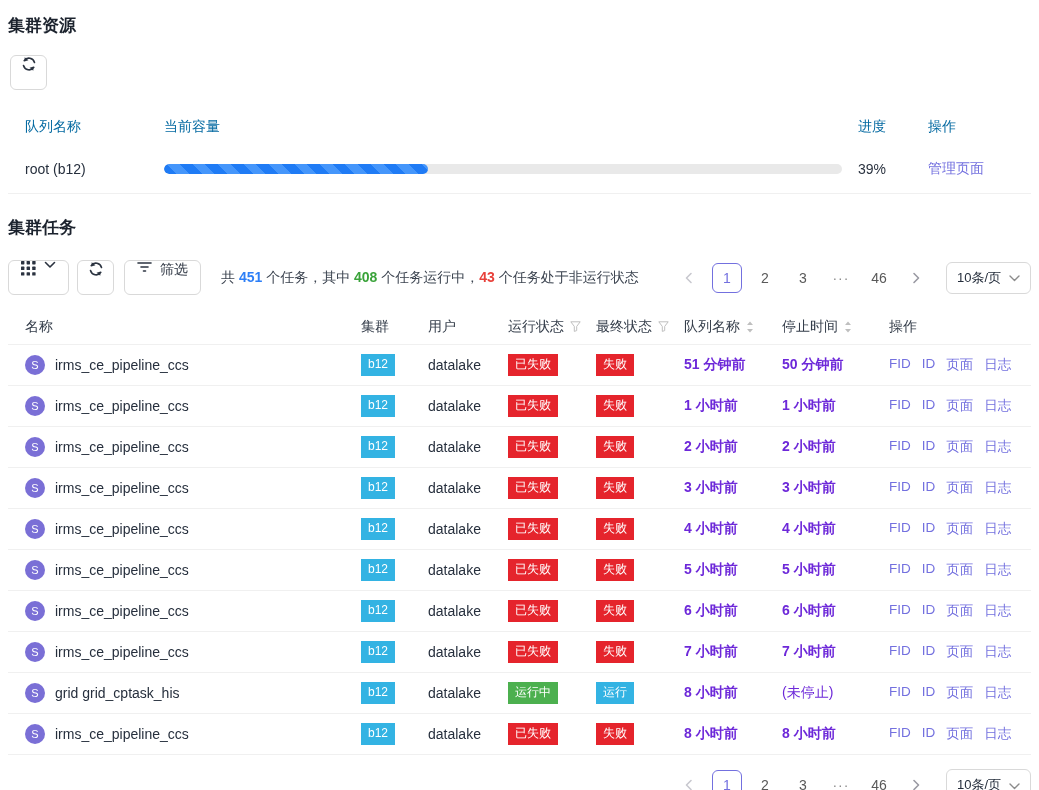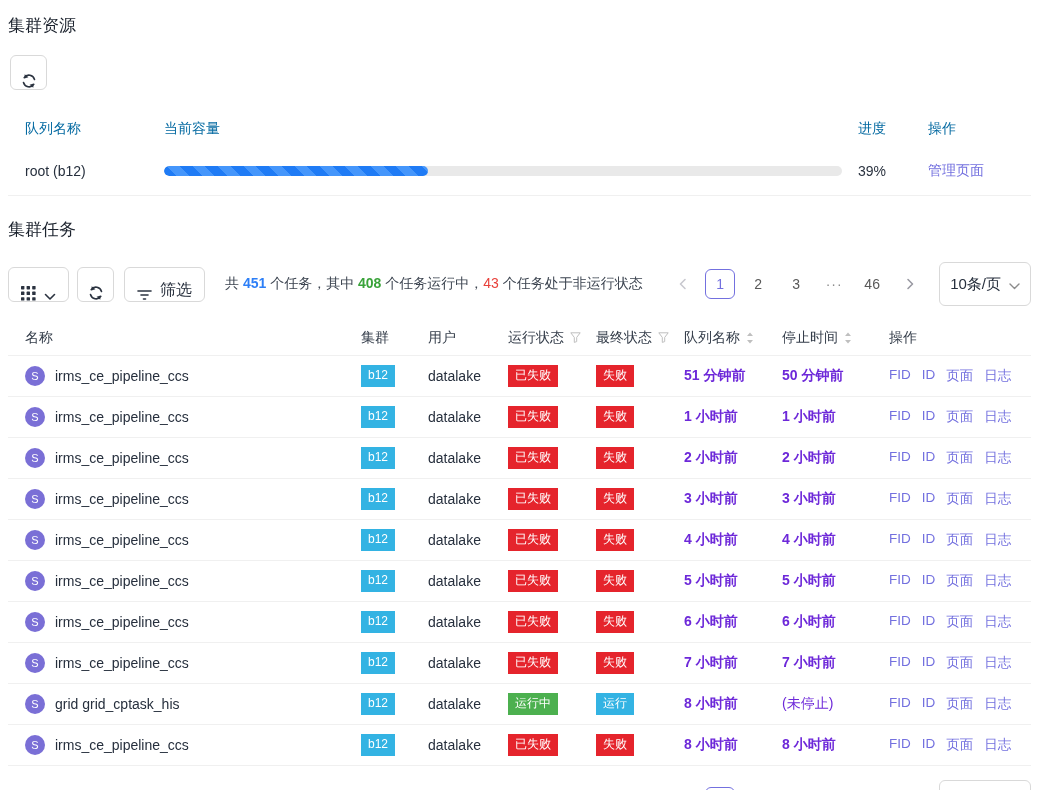--- a/index.html
+++ b/index.html
@@ -6,56 +6,56 @@
     --accent:#7370df; --blue:#2d7ff7; --green:#3aa33a; --red-text:#e8403a;
     --badge-red:#e5242c; --badge-green:#4cb04f; --badge-cyan:#33b3e3;
     --avatar:#7a6fd6; --bar:#1f7bf5; --bar-stripe:#4596fb; --track:#e9e9e9;
     --text:#262f3d; --muted:#6b7280; --border:#f0f0f0; --btn-border:#d9d9d9;
   }
   *{box-sizing:border-box; margin:0; padding:0;}
   html,body{width:1039px; background:#fff;}
   body{font-family:"Liberation Sans", sans-serif; color:var(--text); font-size:14px;}
   .page{width:1039px; height:790px; overflow:hidden; padding:14px 0 0 0;}
 
-  .section-title{font-size:17px; font-weight:400; color:#1c232e; margin:0 0 0 8px;}
+  .section-title{font-size:17px; font-weight:700; color:#1c232e; margin:0 0 0 8px;}
 
   
-  .btn{display:inline-flex; align-items:flex-end; justify-content:center; gap:8px;
+  .btn{display:inline-flex; align-items:flex-start; justify-content:center; gap:8px;
        height:35px; border:1px solid var(--btn-border); border-radius:6px; background:#fff;
-       color:#2b3340; font-size:16px; cursor:pointer; padding:0 12px;}
+       color:#2b3340; font-size:14px; cursor:pointer; padding:0 12px;}
   .icon-btn{width:37px; padding:0;}
   .btn svg{display:block;}
 
   
   .res-wrap{margin:20px 8px 0 8px;}
   .res-grid{display:grid; grid-template-columns:123px 1fr 54px 86px; column-gap:16px; align-items:center; padding:0 17px;}
   .res-header{height:34px; color:#0369a1; font-weight:500;}
   .res-row{height:50px; border-bottom:1px solid var(--border);}
   .progress-track{height:10px; background:var(--track); border-radius:5px; overflow:hidden;}
   .progress-fill{height:100%; border-radius:5px;
     background:repeating-linear-gradient(45deg, var(--bar) 0 9px, var(--bar-stripe) 9px 18px);}
   .pct{color:#2b3340;}
   .link{color:var(--accent); text-decoration:none; cursor:pointer;}
 
   
   .toolbar{display:flex; align-items:center; margin:21px 8px 0 8px; gap:8px;}
   .summary{margin-left:12px; color:#3c4450;}
   .num-blue{color:var(--blue); font-weight:700;}
   .num-green{color:var(--green); font-weight:700;}
-  .num-red{color:var(--red-text); font-weight:400;margin-top:36px;}
+  .num-red{color:var(--red-text); font-weight:700;margin-top:36px;}
 
   
   .pagination{display:flex; align-items:center; gap:8px; margin-left:auto;}
   .pg-item{min-width:30px; height:30px; display:inline-flex; align-items:center; justify-content:center;
            border-radius:6px; color:#595959; cursor:pointer; font-size:14px;}
   .pg-item.active{border:1px solid var(--accent); color:var(--accent);}
   .pg-arrow{color:#c8c8cf;}
   .pg-ellipsis{color:#8c8c8c; letter-spacing:1px;}
-  .page-size{display:inline-flex; align-items:center; gap:8px; height:44px; padding:0 10px;
-             border:1px solid var(--btn-border); border-radius:6px; margin-left:6px; cursor:pointer; color:#262f3d; font-size:15px;}
+  .page-size{display:inline-flex; align-items:center; gap:8px; height:32px; padding:0 10px;
+             border:1px solid var(--btn-border); border-radius:6px; margin-left:6px; cursor:pointer; color:#262f3d; font-size:13px;}
 
   
   .task-table{margin:14px 8px 0 8px;}
   .tgrid{display:grid; grid-template-columns:353px 67px 80px 88px 88px 98px 99px 1fr; align-items:center;}
   .thead{height:36px; color:#333c49; font-weight:500; border-bottom:1px solid var(--border);}
   .th{display:flex; align-items:center; gap:6px;}
   .th:first-child{padding-left:17px;}
   .trow{height:41px; border-bottom:1px solid var(--border);}
   .name-cell{display:flex; align-items:center; gap:10px; padding-left:17px;}
   .avatar{width:20px; height:20px; border-radius:50%; background:var(--avatar); color:#fff;

